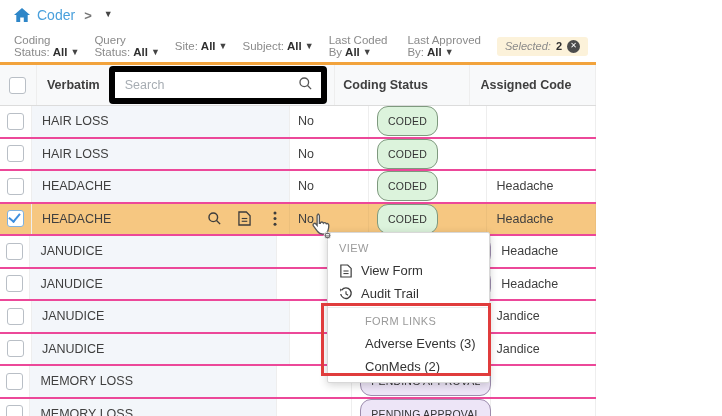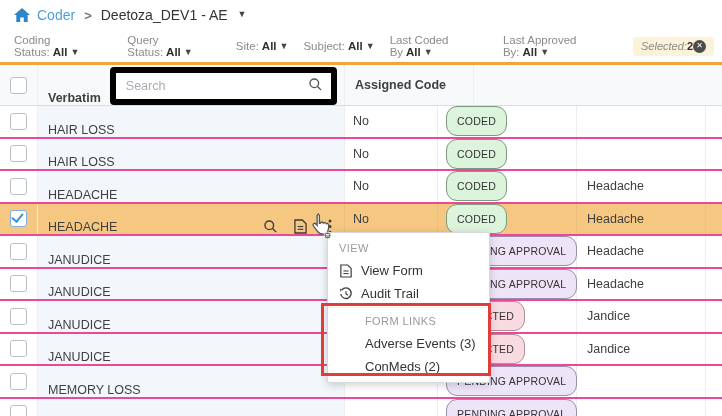--- a/index.html
+++ b/index.html
@@ -1,43 +1,43 @@
 <!DOCTYPE html>
 <html><head>
 <meta charset="utf-8">
 <style>
   html,body{margin:0;padding:0;background:#fff;width:722px;height:416px;overflow:hidden;
     font-family:"Liberation Sans","DejaVu Sans",sans-serif;-webkit-font-smoothing:antialiased;}
-  .app{position:relative;width:722px;height:416px;background:#fff;}
+  .app{position:relative;width:596px;height:416px;background:#fff;}
 
   
   .crumb{height:30px;display:flex;align-items:center;padding-left:14px;gap:7px;font-size:14px;}
   .crumb .home{width:16px;height:15px;display:inline-block;}
   .crumb .app-link{color:#4aa0dc;}
   .crumb .sep{color:#777;font-weight:bold;font-size:13px;margin:0 2px;}
   .crumb .ctx{color:#333;}
   .caret{font-size:9px;color:#444;margin-left:3px;position:relative;top:-1px;}
 
   
   .filters{height:32px;display:flex;align-items:center;padding-left:14px;gap:15px;font-size:11.5px;color:#8a8a8a;}
   .filter b{color:#2f2f2f;font-weight:bold;margin-left:3px;}
   .badge{margin-left:auto;margin-right:8px;background:#fcf2da;border-radius:3px;padding:3px 8px;
-    display:flex;align-items:center;font-size:11px;}
+    display:flex;align-items:center;gap:5px;font-size:11px;}
   .badge .lbl{font-style:italic;color:#8a8a8a;}
   .badge b{color:#2f2f2f;}
   .badge .x{width:13px;height:13px;border-radius:50%;background:#4c4c4c;color:#fff;font-size:8px;
     display:flex;align-items:center;justify-content:center;line-height:1;cursor:pointer;}
 
   
   .table{border-top:3px solid #f2a33c;}
   .tr{display:flex;height:30.5px;border-bottom:2px solid #ec4899;align-items:stretch;background:#fff;}
   .thead{height:40px;background:#f8f9fa;border-bottom:1px solid #dcdcdc;font-weight:bold;color:#2f2f2f;font-size:13px;}
   .c{display:flex;align-items:center;box-sizing:border-box;}
   .c-cb{width:38px;justify-content:center;border-right:1px solid #eee;}
-  .c-verb{width:307px;padding-left:10px;border-right:1px solid #eee;align-items:flex-end;}
+  .c-verb{width:307px;padding-left:10px;border-right:1px solid #eee;}
   .c-ser{width:93px;padding-left:8px;border-right:1px solid #eee;}
   .c-stat{width:139px;padding-left:8px;border-right:1px solid #eee;}
   .c-code{width:129px;padding-left:10px;border-right:1px solid #eee;}
   .c-fill{flex:1;}
   .tr .c-verb{background:#f3f6fa;}
   .thead .c-verb{background:transparent;}
   .tr{font-size:12.5px;color:#3f3f3f;}
 
   .cb{width:15px;height:15px;border:1px solid #b9bfc6;border-radius:3px;background:#fff;position:relative;cursor:pointer;}
   .cb.checked{border-color:#7fb2e0;}
@@ -83,21 +83,20 @@
 <div class="app">
 
   <div class="crumb">
     <span class="home">
       <svg viewBox="0 0 16 15" width="16" height="15">
           <path d="M8 0 L16 7 h-2.3 v7 H9.8 V9.5 H6.2 V14 H2.3 V7 H0 Z" fill="#2e86c8"></path>
         </svg>
     </span>
     <span class="app-link">Coder</span>
     <span class="sep">&gt;</span>
-    <span class="ctx">Deetoza_DEV1 - AE</span>
     <span class="caret">▼</span>
   </div>
 
   <div class="filters">
     <span class="filter"><span>Coding Status:</span><b>All</b><span class="caret">▼</span></span>
     <span class="filter"><span>Query Status:</span><b>All</b><span class="caret">▼</span></span>
     <span class="filter"><span>Site:</span><b>All</b><span class="caret">▼</span></span>
     <span class="filter"><span>Subject:</span><b>All</b><span class="caret">▼</span></span>
     <span class="filter"><span>Last Coded By</span><b>All</b><span class="caret">▼</span></span>
     <span class="filter"><span>Last Approved By:</span><b>All</b><span class="caret">▼</span></span>
@@ -118,20 +117,23 @@
         <span class="search-wrap">
           <input placeholder="Search" style="">
           <span>
             <svg viewBox="0 0 16 16" width="15" height="15">
                 <circle cx="6.7" cy="6.7" r="4.6" fill="none" stroke="#555" stroke-width="1.4"></circle>
                 <line x1="10.2" y1="10.2" x2="14" y2="14" stroke="#555" stroke-width="1.4"></line>
               </svg>
           </span>
         </span>
       </div>
+      <div class="c c-stat">
+          <span>Coding Status</span>
+        </div>
       <div class="c c-code">
           <span>Assigned Code</span>
         </div>
       <div class="c c-fill"></div>
     </div>
 
     <div class="tr">
       <div class="c c-cb">
           <span class="cb"></span>
         </div>

